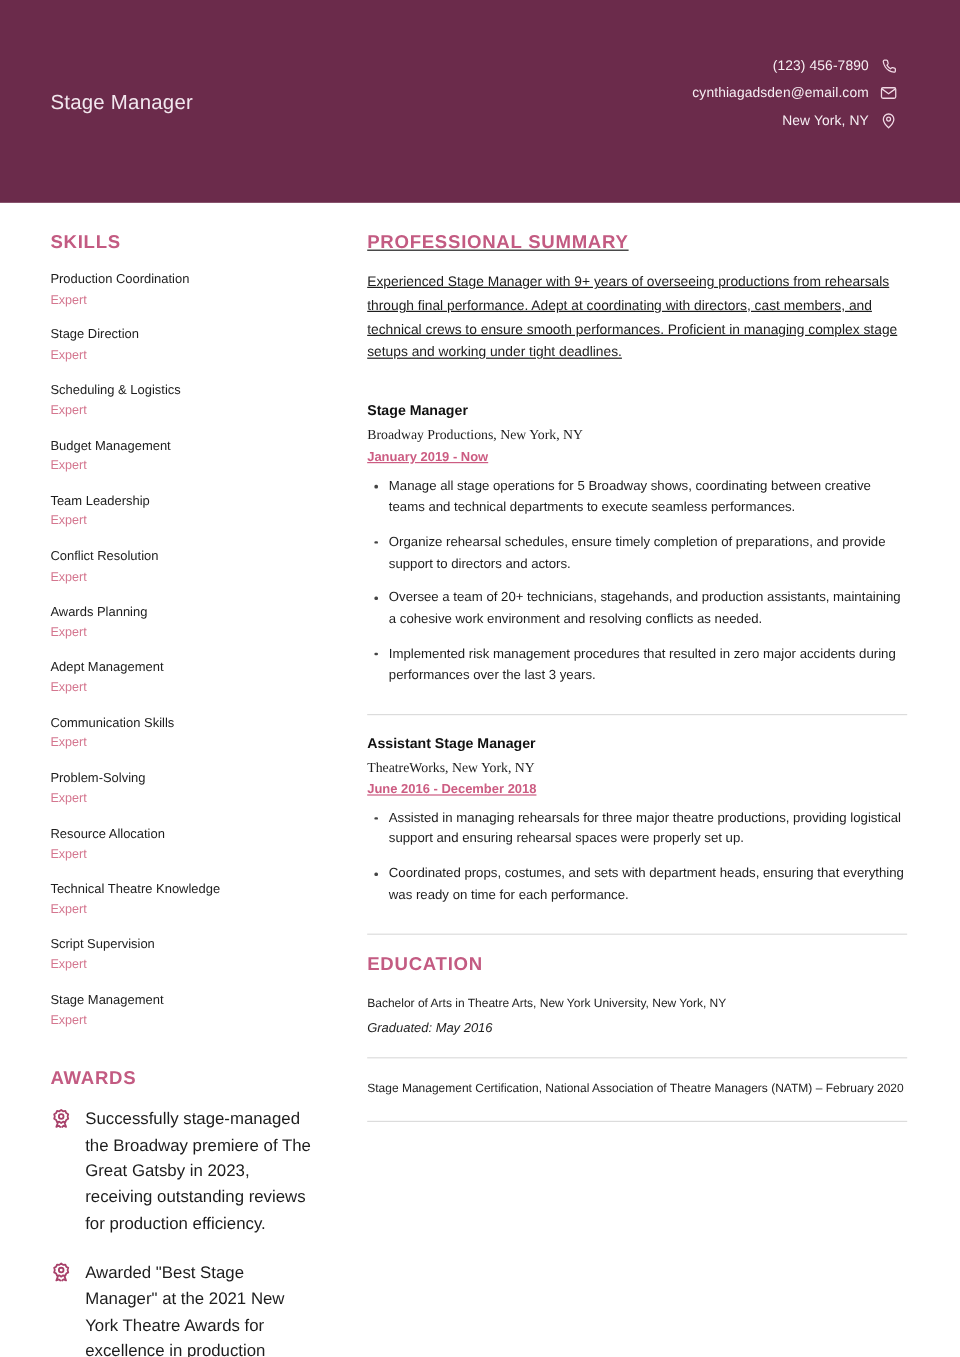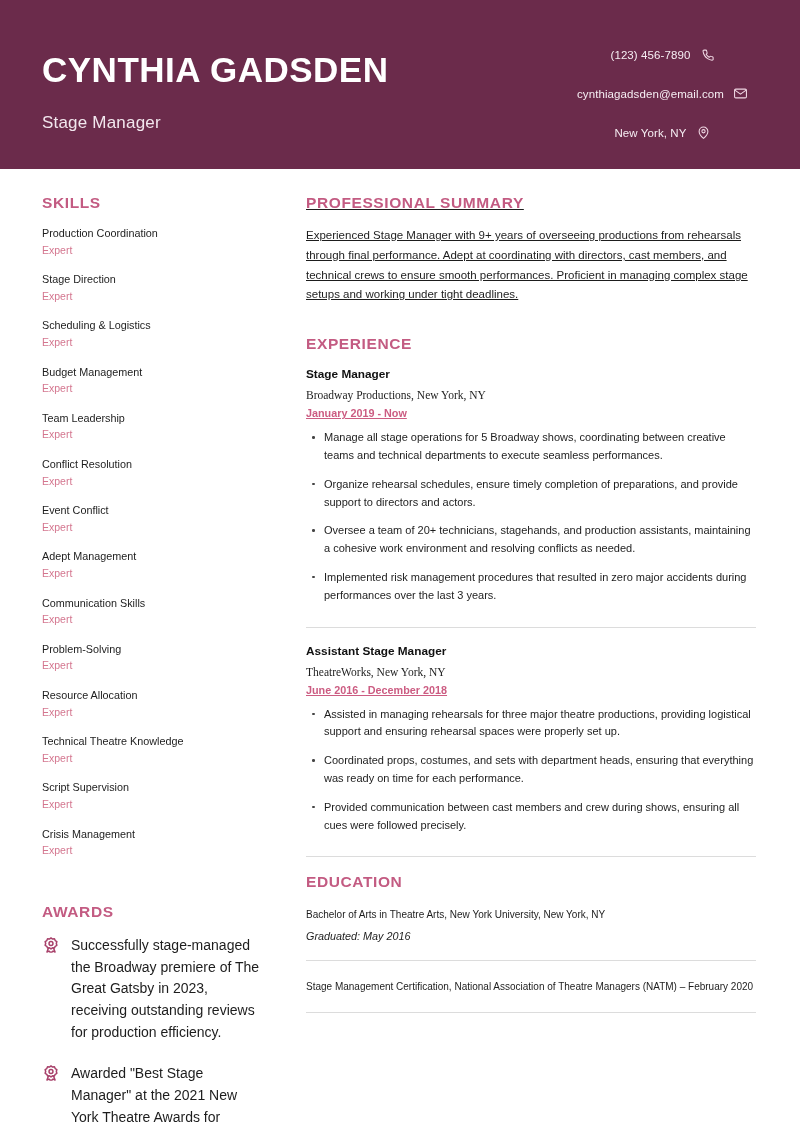--- a/index.html
+++ b/index.html
@@ -33,22 +33,22 @@
   .role {
     color:#f2e7ee;
     font-size:17px;
     font-weight:400;
     margin-top:24px;
     letter-spacing:0.2px;
   }
   .hdr-right {
     display:flex;
     flex-direction:column;
-    align-items:center;
-    gap:24px;
+    align-items:flex-end;
+    gap:8px;
     padding-top:5px;
   }
   .contact-row {
     display:flex;
     align-items:center;
     justify-content:flex-end;
     gap:9px;
   }
   .contact-text {
     color:#f6eef3;
@@ -73,21 +73,21 @@
   .col-left { width:246px; flex:0 0 246px; padding-right:26px; }
   .col-right { flex:1 1 auto; padding-left:18px; }
 
   .sec-head {
     color:#c35b82;
     font-size:15.5px;
     font-weight:bold;
     letter-spacing:0.6px;
     margin-bottom:14px;
   }
-  .sec-head.awards { margin-top:45px; margin-bottom:14px; }
+  .sec-head.awards { margin-top:32px; margin-bottom:14px; }
 
   
   .skill { margin-bottom:15px; }
   .skill-name {
     font-size:10.8px;
     color:#1d1d1d;
     line-height:1.35;
     font-weight:400;
   }
   .skill-level {
@@ -179,21 +179,20 @@
     margin-top:7px;
   }
 </style>
 </head>
 <body>
 
 <div class="page">
 
   <div class="header">
     <div class="hdr-left">
-      <div class="name">CYNTHIA GADSDEN</div>
       <div class="role">Stage Manager</div>
     </div>
     <div class="hdr-right">
 
       <div class="contact-row">
         <span class="contact-text">(123) 456-7890</span>
         <span class="contact-ico">
           <svg viewBox="0 0 24 24" fill="none" stroke="#f0d8e4" stroke-width="1.7" stroke-linecap="round" stroke-linejoin="round">
             <path d="M21 16.9v2.6a1.6 1.6 0 0 1-1.8 1.6 16 16 0 0 1-7-2.5 15.7 15.7 0 0 1-4.8-4.8 16 16 0 0 1-2.5-7A1.6 1.6 0 0 1 6.5 5h2.6a1.6 1.6 0 0 1 1.6 1.4c.1.9.3 1.7.6 2.5a1.6 1.6 0 0 1-.4 1.7l-1.1 1.1a13 13 0 0 0 4.8 4.8l1.1-1.1a1.6 1.6 0 0 1 1.7-.4c.8.3 1.6.5 2.5.6A1.6 1.6 0 0 1 21 16.9z"></path>
           </svg>
@@ -248,21 +247,21 @@
         </div>
         <div class="skill">
           <div class="skill-name">Team Leadership</div>
           <div class="skill-level">Expert</div>
         </div>
         <div class="skill">
           <div class="skill-name">Conflict Resolution</div>
           <div class="skill-level">Expert</div>
         </div>
         <div class="skill">
-          <div class="skill-name">Event Conflict</div>
+          <div class="skill-name">Awards Planning</div>
           <div class="skill-level">Expert</div>
         </div>
         <div class="skill">
           <div class="skill-name">Adept Management</div>
           <div class="skill-level">Expert</div>
         </div>
         <div class="skill">
           <div class="skill-name">Communication Skills</div>
           <div class="skill-level">Expert</div>
         </div>
@@ -276,21 +275,21 @@
         </div>
         <div class="skill">
           <div class="skill-name">Technical Theatre Knowledge</div>
           <div class="skill-level">Expert</div>
         </div>
         <div class="skill">
           <div class="skill-name">Script Supervision</div>
           <div class="skill-level">Expert</div>
         </div>
         <div class="skill">
-          <div class="skill-name">Crisis Management</div>
+          <div class="skill-name">Stage Management</div>
           <div class="skill-level">Expert</div>
         </div>
       </div>
 
       <div class="sec-head awards">AWARDS</div>
 
       <div>
         <div class="award">
           <span class="award-ico">
             <svg viewBox="0 0 24 24" fill="none" stroke="#a8416a" stroke-width="2" stroke-linecap="round" stroke-linejoin="round">
@@ -318,21 +317,20 @@
     </div>
 
     <div class="col-right">
 
       <div class="sec-block first">
         <div class="sec-head">PROFESSIONAL SUMMARY</div>
         <div class="summary-text">Experienced Stage Manager with 9+ years of overseeing productions from rehearsals through final performance. Adept at coordinating with directors, cast members, and technical crews to ensure smooth performances. Proficient in managing complex stage setups and working under tight deadlines.</div>
       </div>
 
       <div class="sec-block">
-        <div class="sec-head">EXPERIENCE</div>
 
         <div class="job">
           <div class="job-title">Stage Manager</div>
           <div class="job-company">Broadway Productions, New York, NY</div>
           <div class="job-dates">January 2019 - Now</div>
           <ul class="bullets">
             <li>Manage all stage operations for 5 Broadway shows, coordinating between creative teams and technical departments to execute seamless performances.</li>
             <li>Organize rehearsal schedules, ensure timely completion of preparations, and provide support to directors and actors.</li>
             <li>Oversee a team of 20+ technicians, stagehands, and production assistants, maintaining a cohesive work environment and resolving conflicts as needed.</li>
             <li>Implemented risk management procedures that resulted in zero major accidents during performances over the last 3 years.</li>
@@ -341,21 +339,20 @@
 
         <div class="divider"></div>
 
         <div class="job">
           <div class="job-title">Assistant Stage Manager</div>
           <div class="job-company">TheatreWorks, New York, NY</div>
           <div class="job-dates">June 2016 - December 2018</div>
           <ul class="bullets">
             <li>Assisted in managing rehearsals for three major theatre productions, providing logistical support and ensuring rehearsal spaces were properly set up.</li>
             <li>Coordinated props, costumes, and sets with department heads, ensuring that everything was ready on time for each performance.</li>
-            <li>Provided communication between cast members and crew during shows, ensuring all cues were followed precisely.</li>
           </ul>
         </div>
 
         <div class="divider"></div>
       </div>
 
       <div class="sec-block" style="margin-top:14px;">
         <div class="sec-head">EDUCATION</div>
 
         <div class="edu-item">

